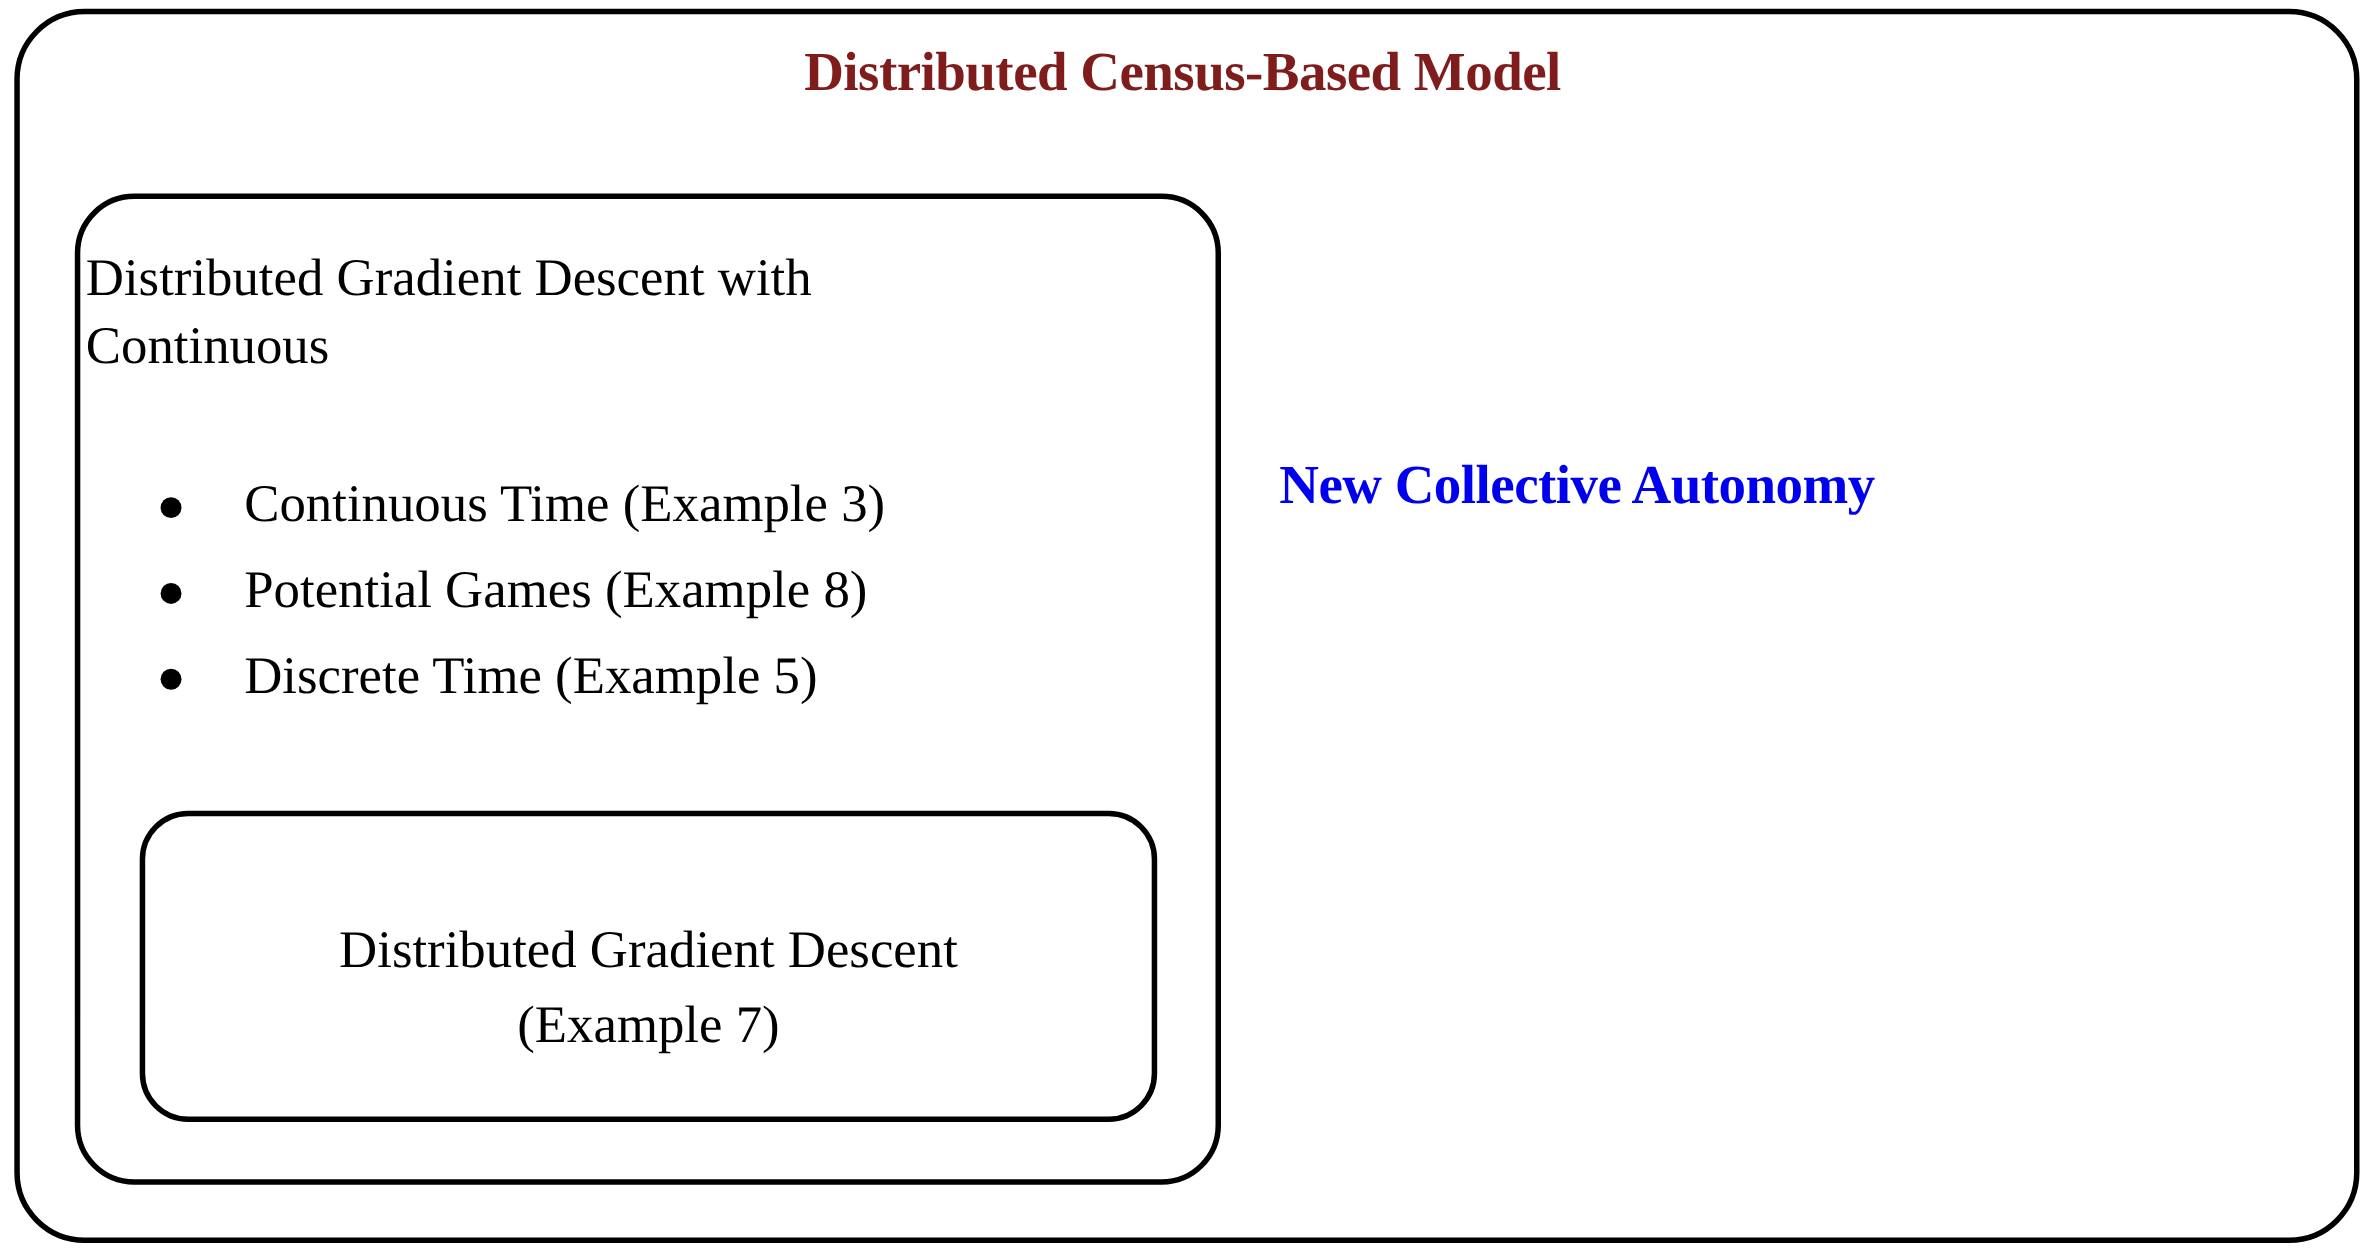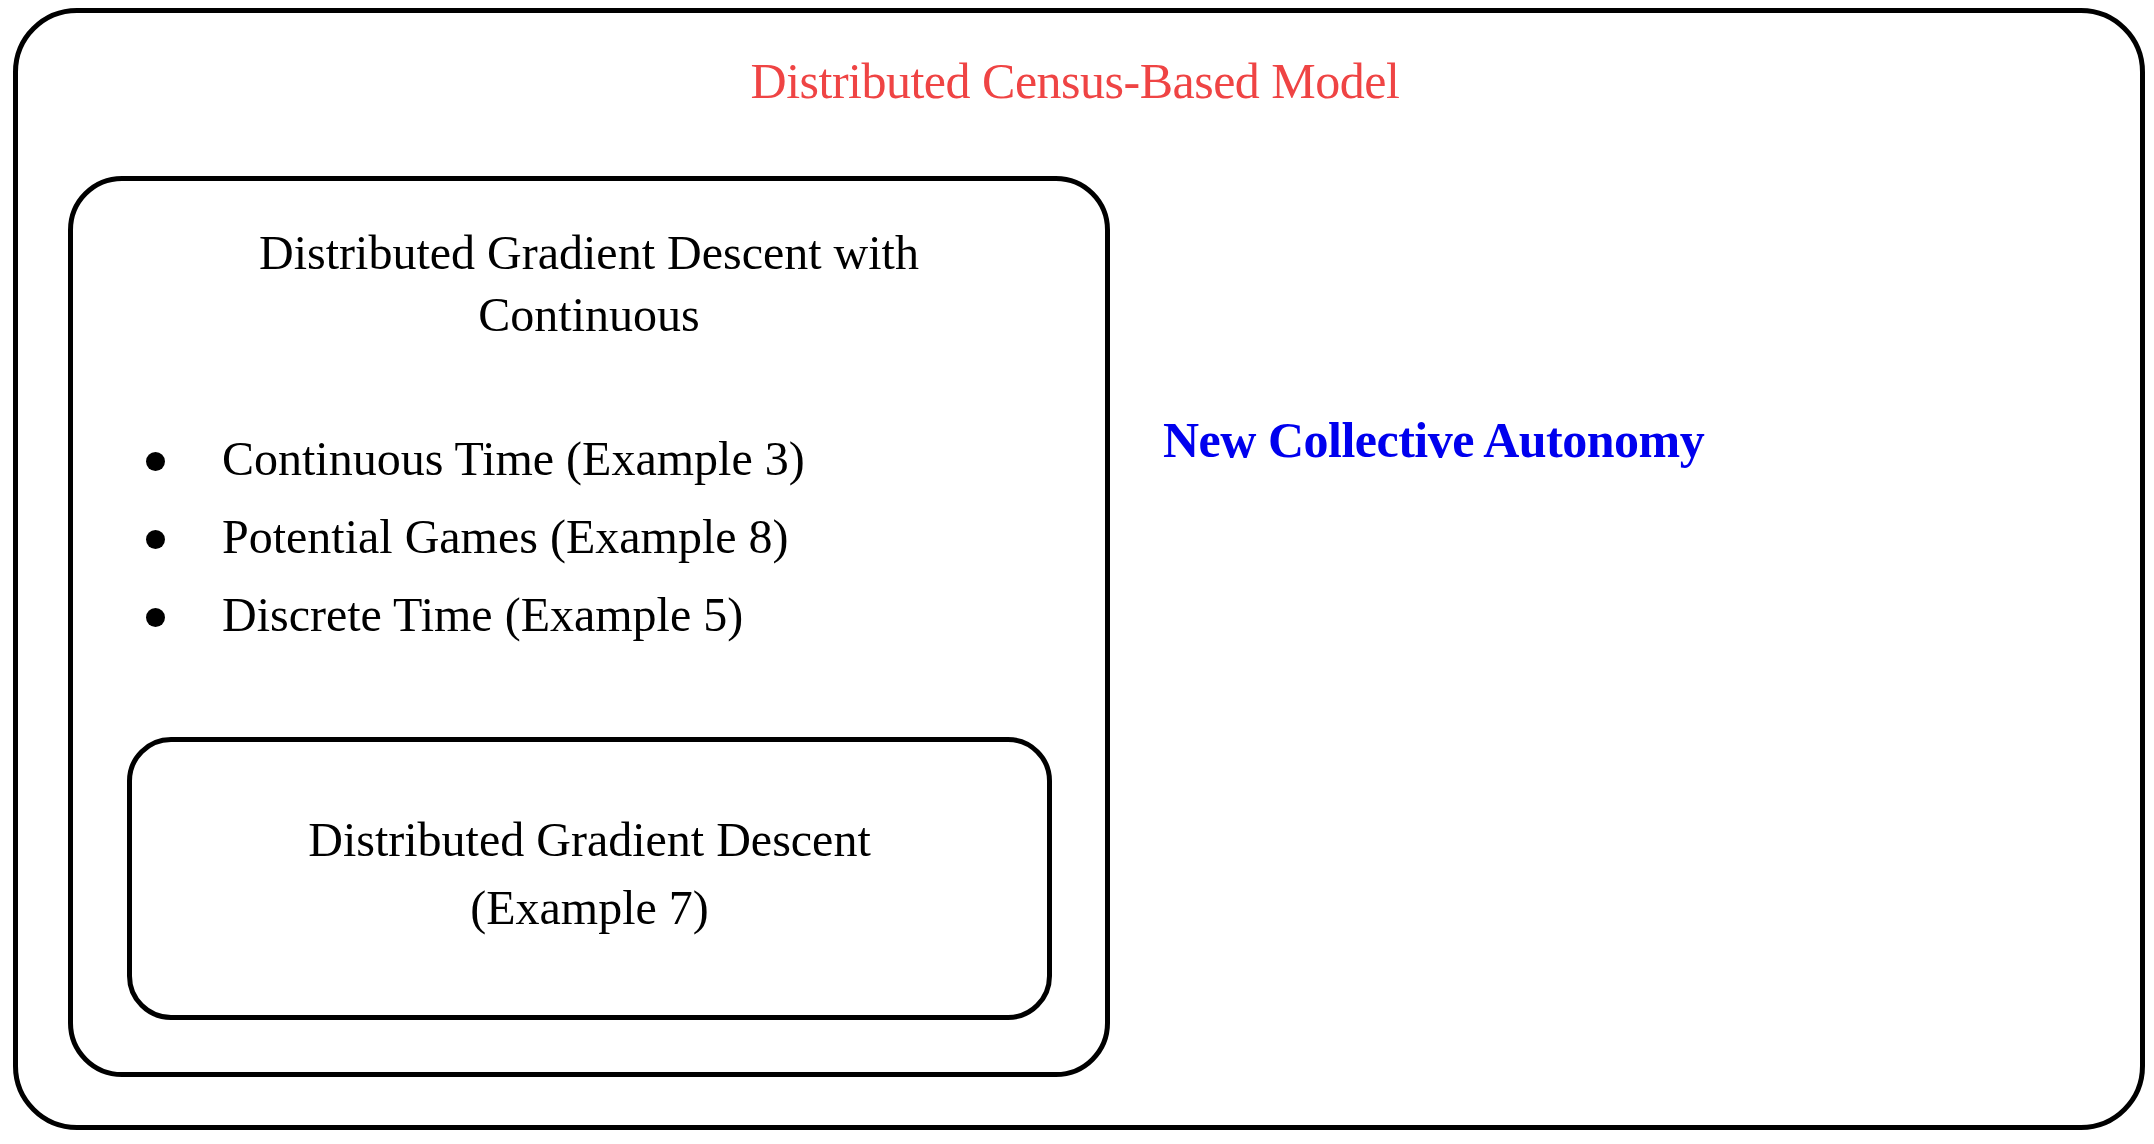--- a/index.html
+++ b/index.html
@@ -49,40 +49,38 @@
     border-radius: 44px;
   }
 
   
   #model-title {
     position: absolute;
     left: 13px;
     top: 36px;
     width: 2132px;
     text-align: center;
-    font-weight: normal;
+    font-weight: bold;
     font-size: 50px;
     line-height: 58px;
     letter-spacing: -0.5px;
-    color: #ef4444;
+    color: #7f1d1d;
     white-space: nowrap;
-    margin-top: 16px;
   }
   
   #model-title-inner {
     display: inline-block;
     transform: translateX(-4px);
   }
 
   #dgdc-heading {
     position: absolute;
     left: 78px;
     top: 222px;
     width: 1022px;
-    text-align: center;
     font-size: 48px;
     line-height: 62px;
     color: #000000;
   }
   #dgdc-heading .line2 {
     display: block;
   }
 
   #bullet-list {
     position: absolute;
@@ -107,21 +105,21 @@
     top: 32px;
     width: 19px;
     height: 19px;
     border-radius: 50%;
     background: #000000;
   }
 
   #inner-box-text {
     position: absolute;
     left: 132px;
-    top: 806px;
+    top: 830px;
     width: 915px;
     text-align: center;
     font-size: 48px;
     line-height: 68px;
     color: #000000;
   }
   #inner-box-text .line2 {
     display: block;
   }
 

